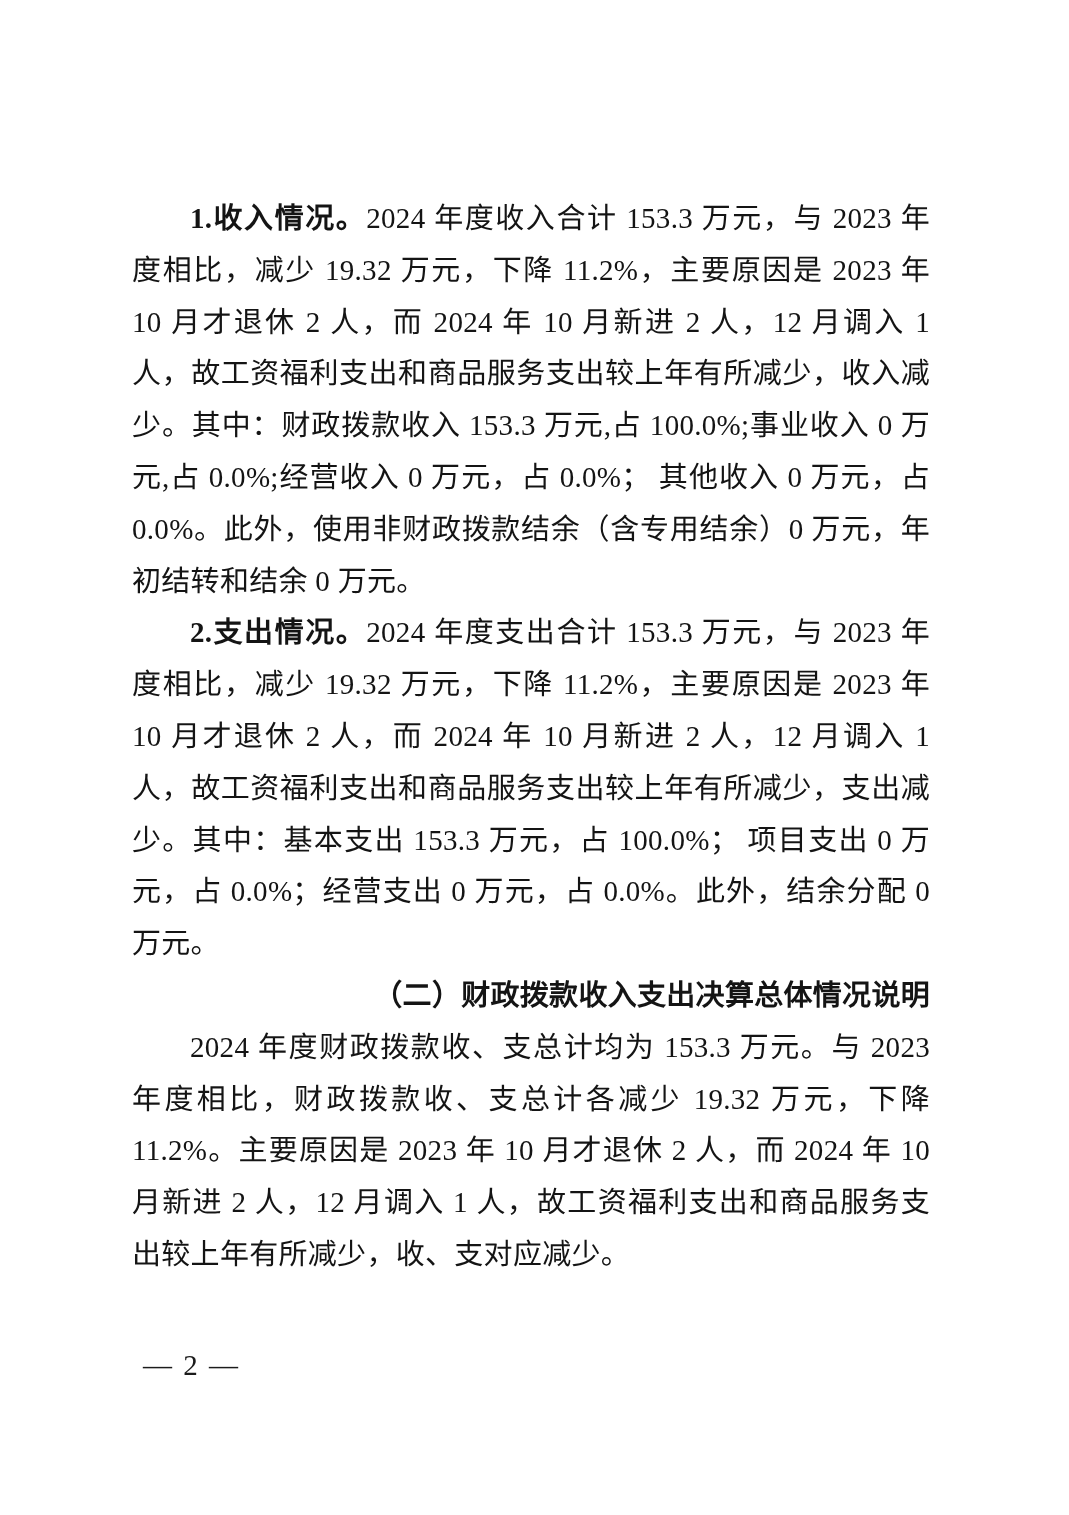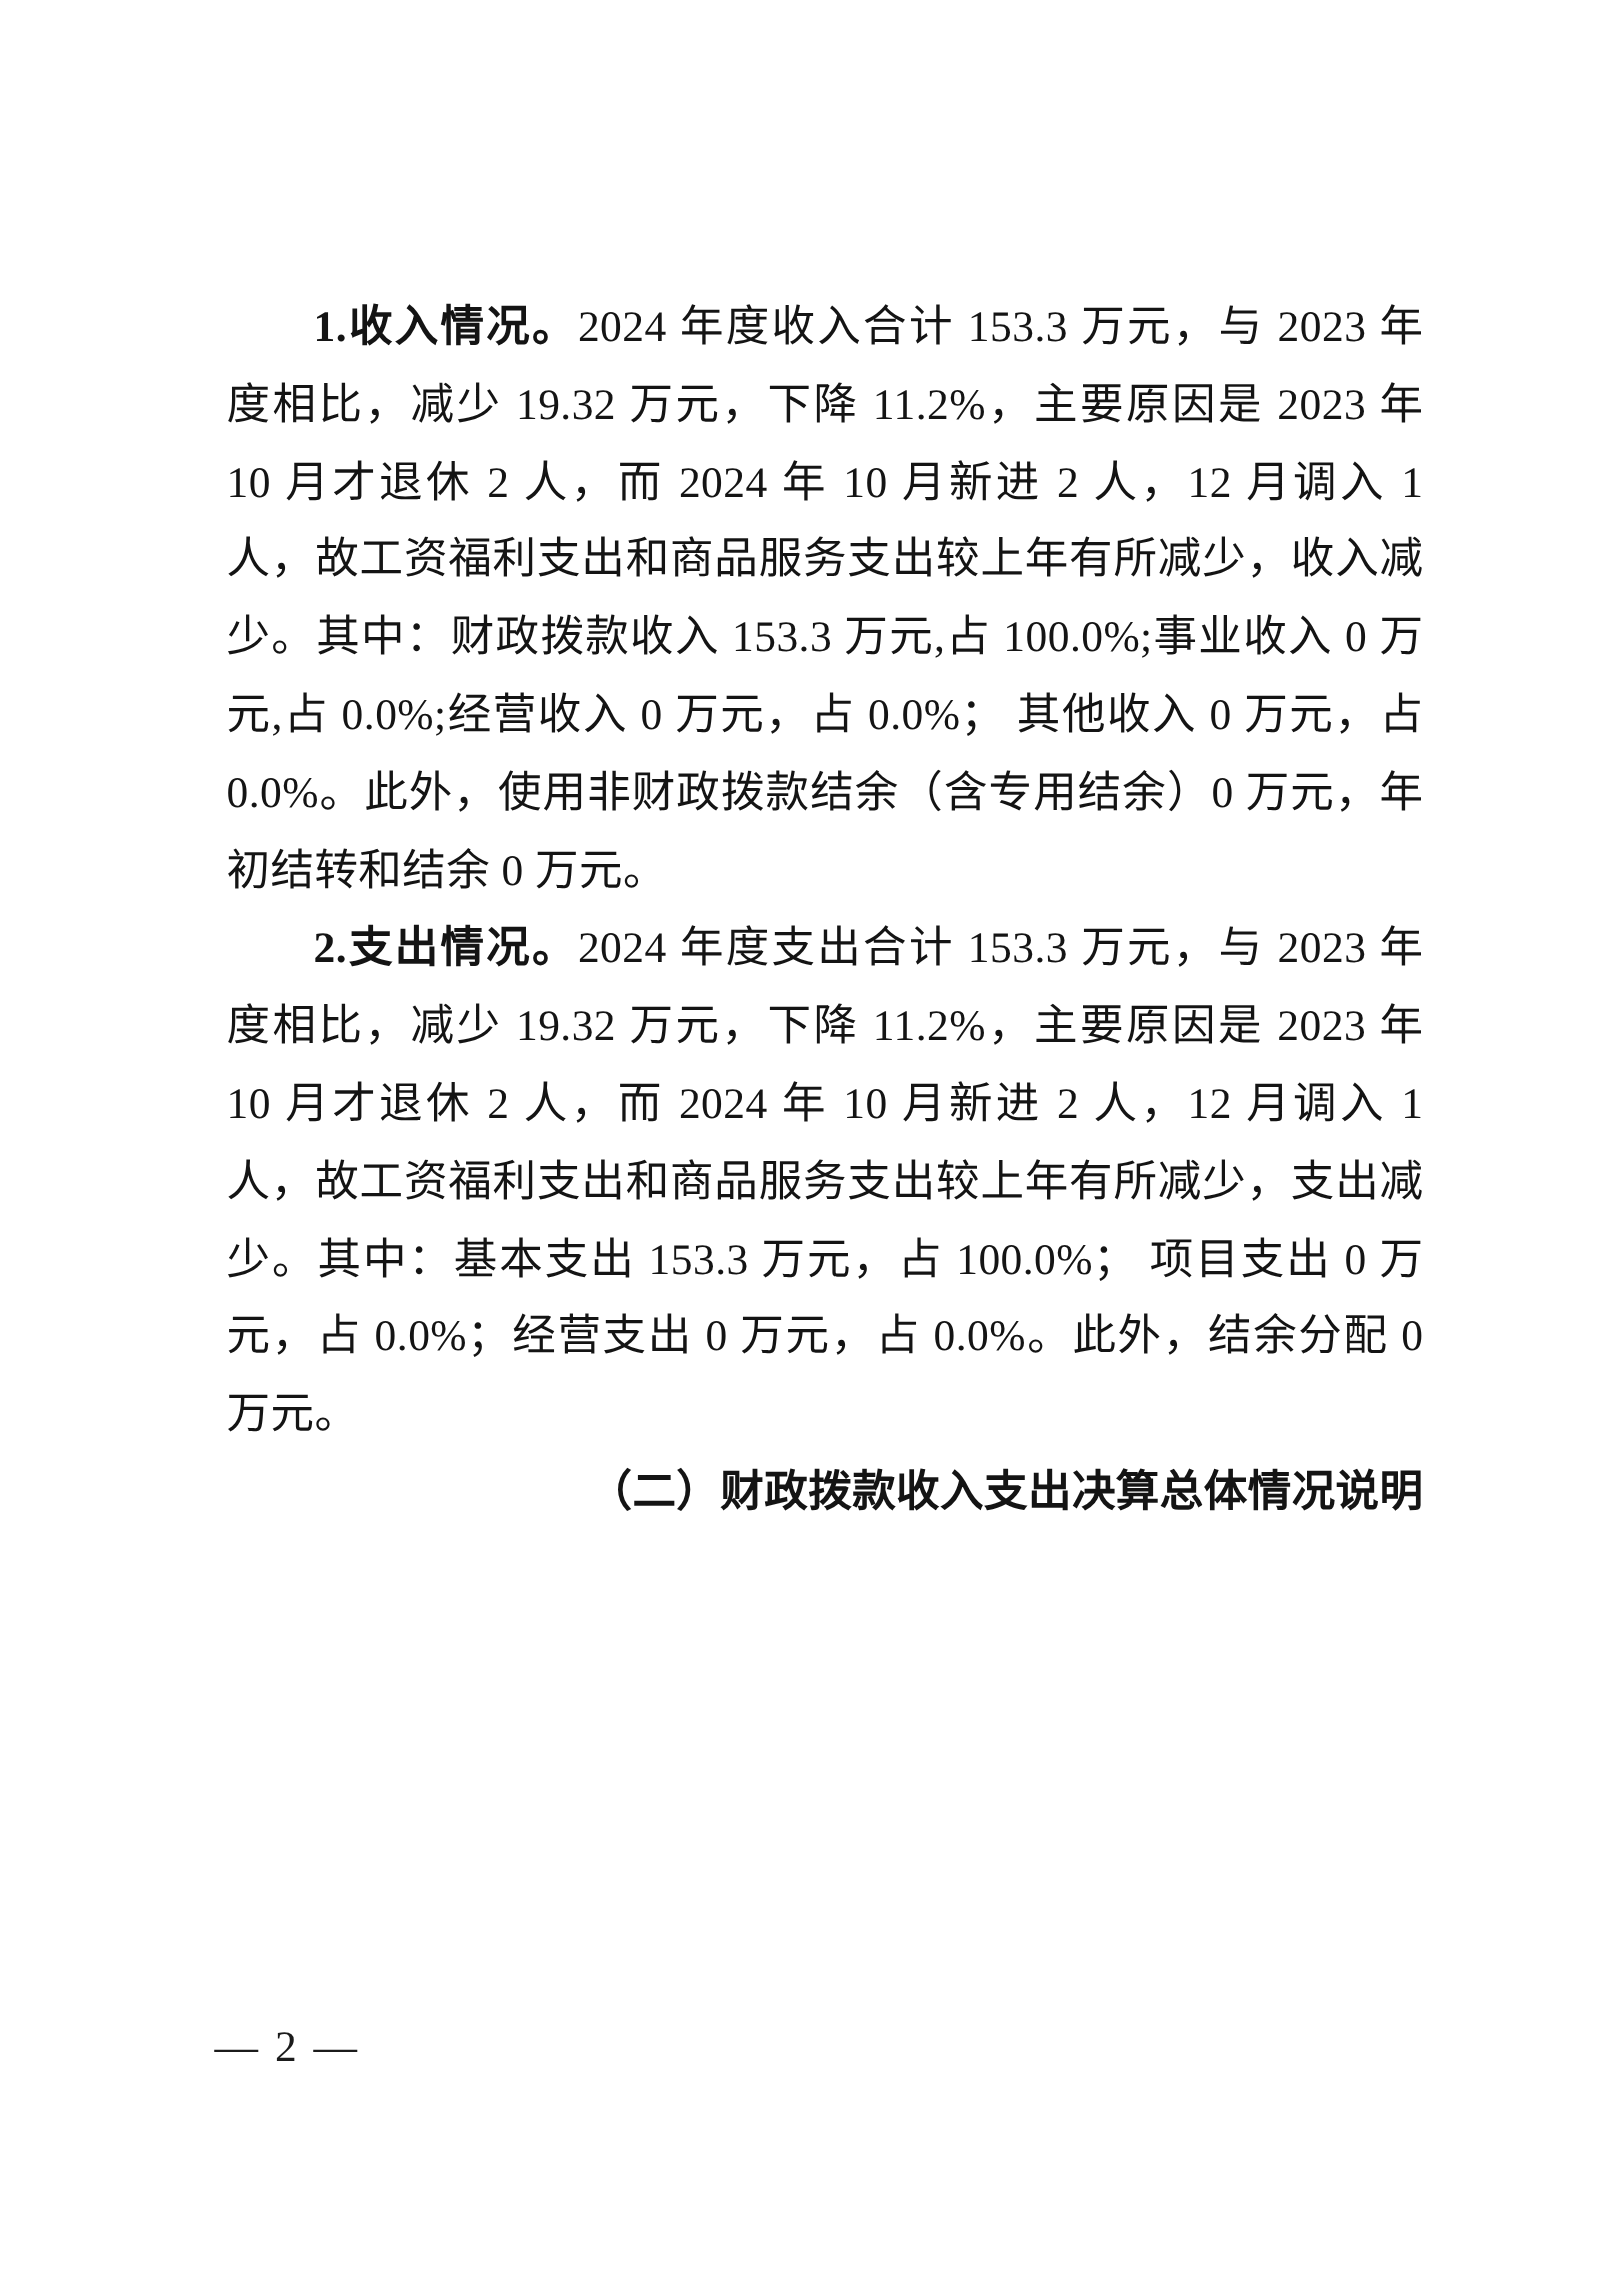--- a/index.html
+++ b/index.html
@@ -15,21 +15,21 @@
     color: #141414;
   }
   .page {
     position: absolute;
     inset: 0;
     background: #ffffff;
     overflow: hidden;
   }
   .body-text {
     position: absolute;
-    left: 151px;
+    left: 132px;
     top: 193px;
     width: 798px;
   }
   .para {
     margin: 0;
     font-size: 29px;
     line-height: 51.8px;
     text-align: justify;
     text-indent: 2em;
     letter-spacing: 0.3px;
@@ -57,17 +57,18 @@
 <div class="page">
   <main class="body-text">
 
     <p class="para"><strong class="lead">1.收入情况。</strong><span>2024 年度收入合计 153.3 万元，与 2023 年度相比，减少 19.32 万元，下降 11.2%，主要原因是 2023 年 10 月才退休 2 人，而 2024 年 10 月新进 2 人，12 月调入 1 人，故工资福利支出和商品服务支出较上年有所减少，收入减少。其中：财政拨款收入 153.3 万元,占 100.0%;事业收入 0 万元,占 0.0%;经营收入 0 万元，占 0.0%； 其他收入 0 万元，占 0.0%。此外，使用非财政拨款结余（含专用结余）0 万元，年初结转和结余 0 万元。</span></p>
 
     <p class="para"><strong class="lead">2.支出情况。</strong><span>2024 年度支出合计 153.3 万元，与 2023 年度相比，减少 19.32 万元，下降 11.2%，主要原因是 2023 年 10 月才退休 2 人，而 2024 年 10 月新进 2 人，12 月调入 1 人，故工资福利支出和商品服务支出较上年有所减少，支出减少。其中：基本支出 153.3 万元，占 100.0%； 项目支出 0 万元，占 0.0%；经营支出 0 万元，占 0.0%。此外，结余分配 0 万元。</span></p>
 
 
     <p class="para section-heading">（二）财政拨款收入支出决算总体情况说明</p>
 
+    <p class="para">2024 年度财政拨款收、支总计均为 153.3 万元。与 2023 年度相比，财政拨款收、支总计各减少 19.32 万元，下降 11.2%。主要原因是 2023 年 10 月才退休 2 人，而 2024 年 10 月新进 2 人，12 月调入 1 人，故工资福利支出和商品服务支出较上年有所减少，收、支对应减少。</p>
 
   </main>
 
   <footer class="page-footer">— 2 —</footer>
 </div>
 
 </body></html>

